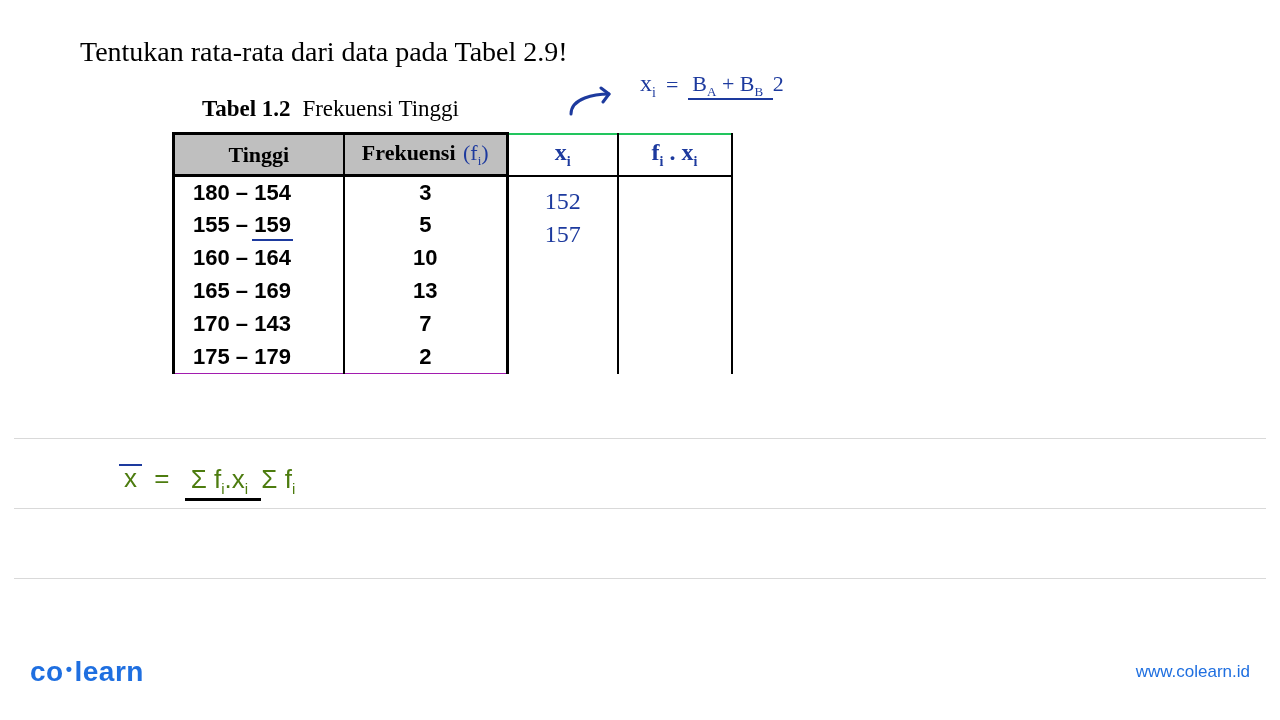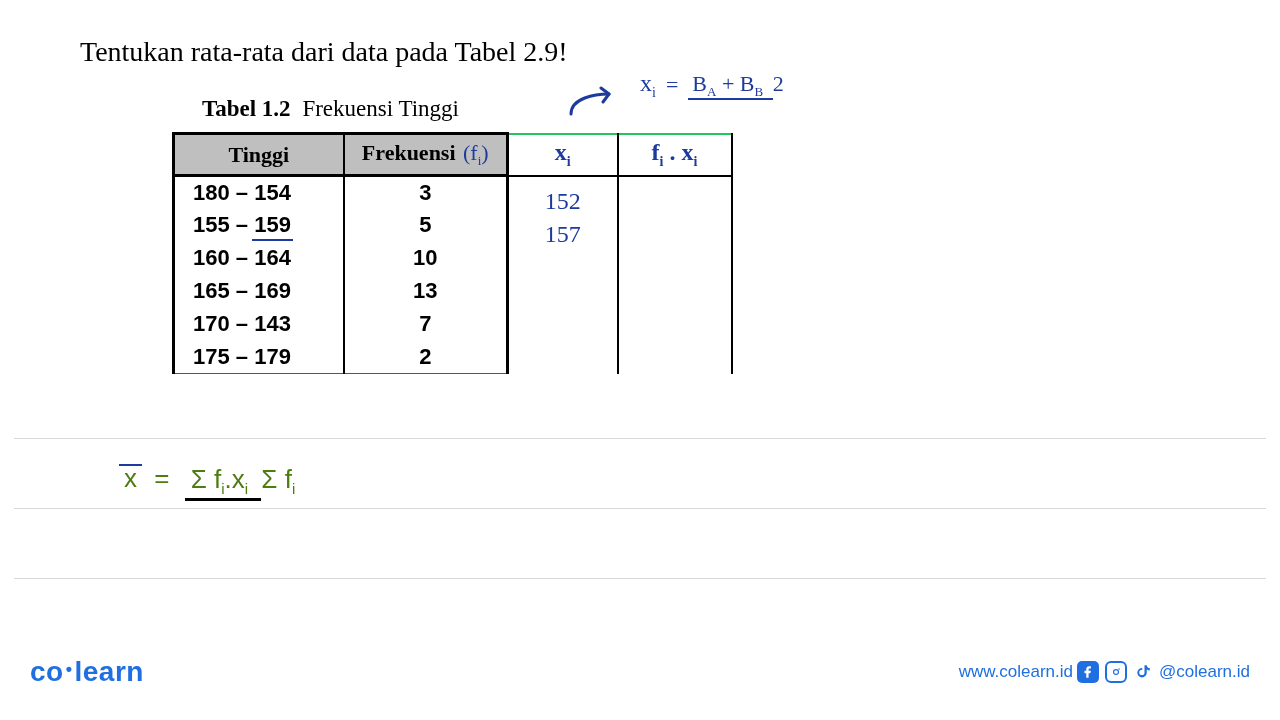--- a/index.html
+++ b/index.html
@@ -192,35 +192,16 @@
       </span>
     </span>
   </div>
 
   <div class="footer">
     <div class="logo">
       <span>co</span><span class="dot">•</span><span>learn</span>
     </div>
     <div class="footer-right">
       <span class="site">www.colearn.id</span>
-      <span class="social">
-        <span class="ico">
-          <svg viewBox="0 0 24 24">
-              <path fill="#fff" d="M13 22v-8h3l1-4h-4V7.5C13 6.4 13.3 6 14.6 6H17V2.2C16.6 2.1 15.3 2 14 2c-3 0-5 1.8-5 5.1V10H6v4h3v8h4z"></path>
-            </svg>
-        </span>
-        <span class="ico outline">
-          <svg viewBox="0 0 24 24">
-              <circle cx="12" cy="12" r="4.2" fill="none" stroke="#1f6fe0" stroke-width="2"></circle>
-              <circle cx="17.3" cy="6.7" r="1.3" fill="#1f6fe0"></circle>
-            </svg>
-        </span>
-        <span class="tiktok-ico">
-          <svg viewBox="0 0 24 24" width="18" height="20">
-              <path fill="#1f6fe0" d="M14 3v9.5a3.5 3.5 0 1 1-3.5-3.5h.5V6.7A6.3 6.3 0 1 0 17 13V8.6a7 7 0 0 0 4 1.3V6.8a4.2 4.2 0 0 1-4-3.8h-3z"></path>
-            </svg>
-        </span>
-        <span>@colearn.id</span>
-      </span>
     </div>
   </div>
 
 </div>
 
 </body></html>

